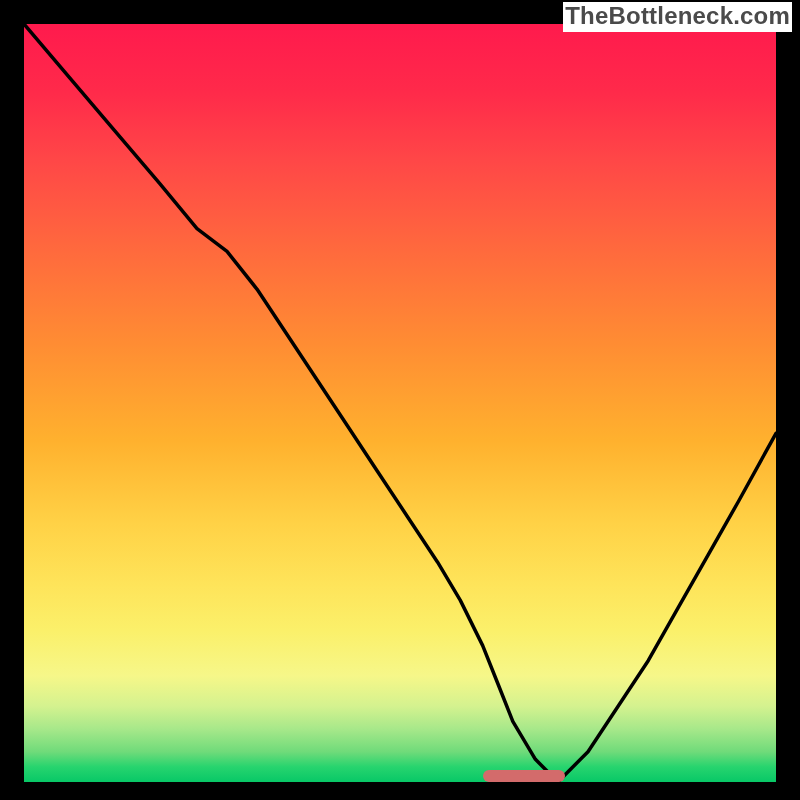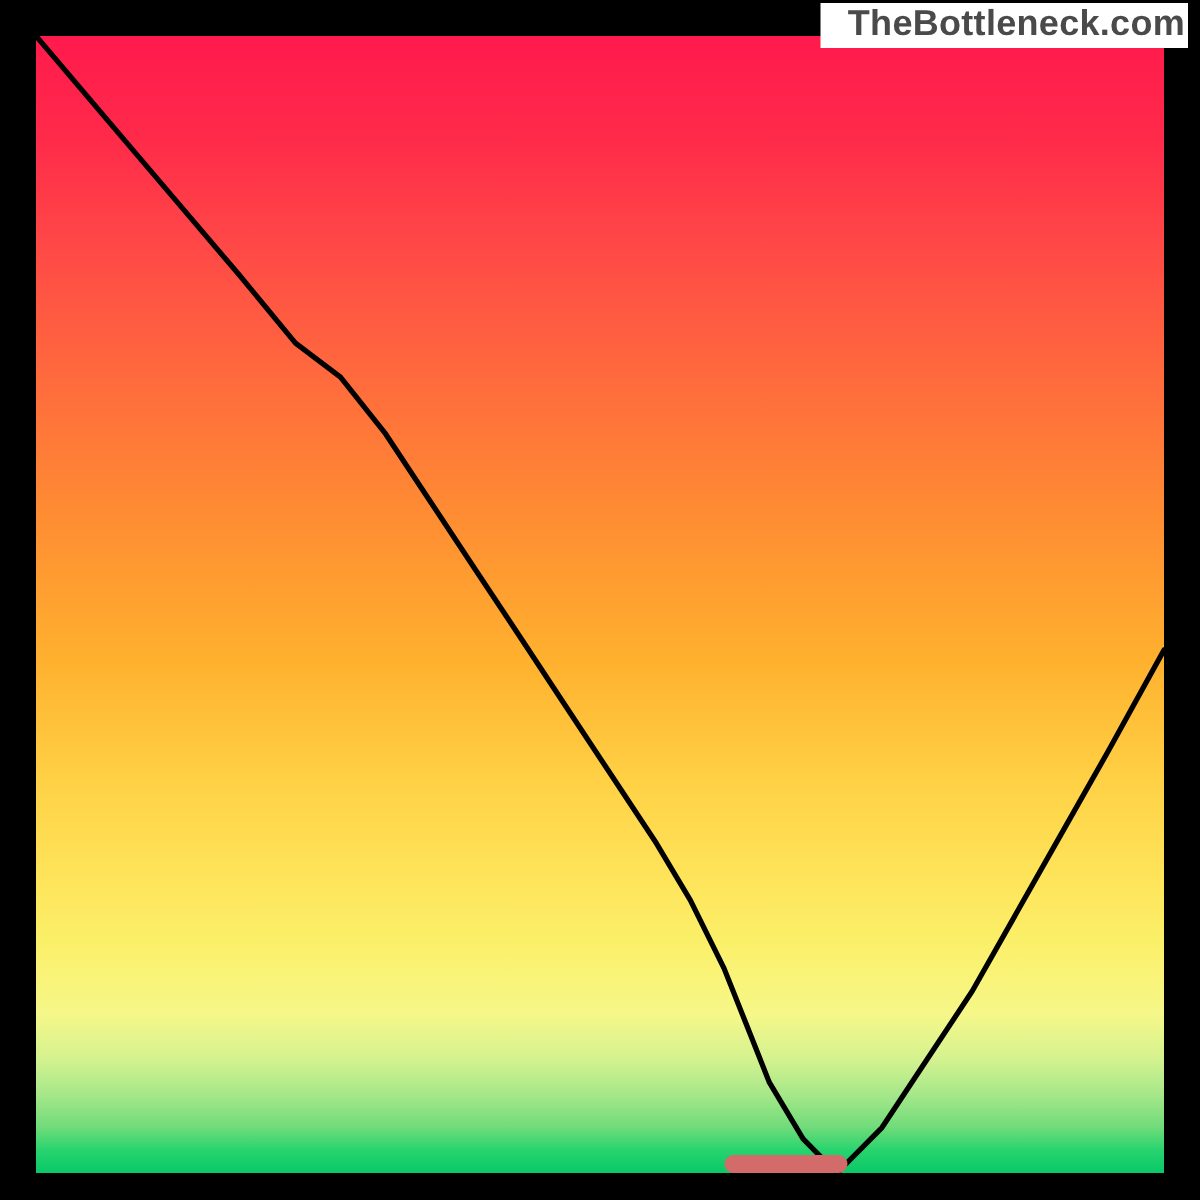--- a/index.html
+++ b/index.html
@@ -45,21 +45,21 @@
   .watermark {
     position: absolute;
     top: 2px;
     right: 8px;
     color: #4a4a4a;
     font-family: Arial, Helvetica, sans-serif;
     font-weight: bold;
     font-size: 24px;
     letter-spacing: 0.2px;
     background: white;
-    padding: 0 2px 2px 18px;
+    padding: 0 2px 2px 2px;
   }
   svg.curve {
     position: absolute;
     left: 0;
     top: 0;
     width: 752px;
     height: 758px;
     pointer-events: none;
   }
   .sweet-spot {

